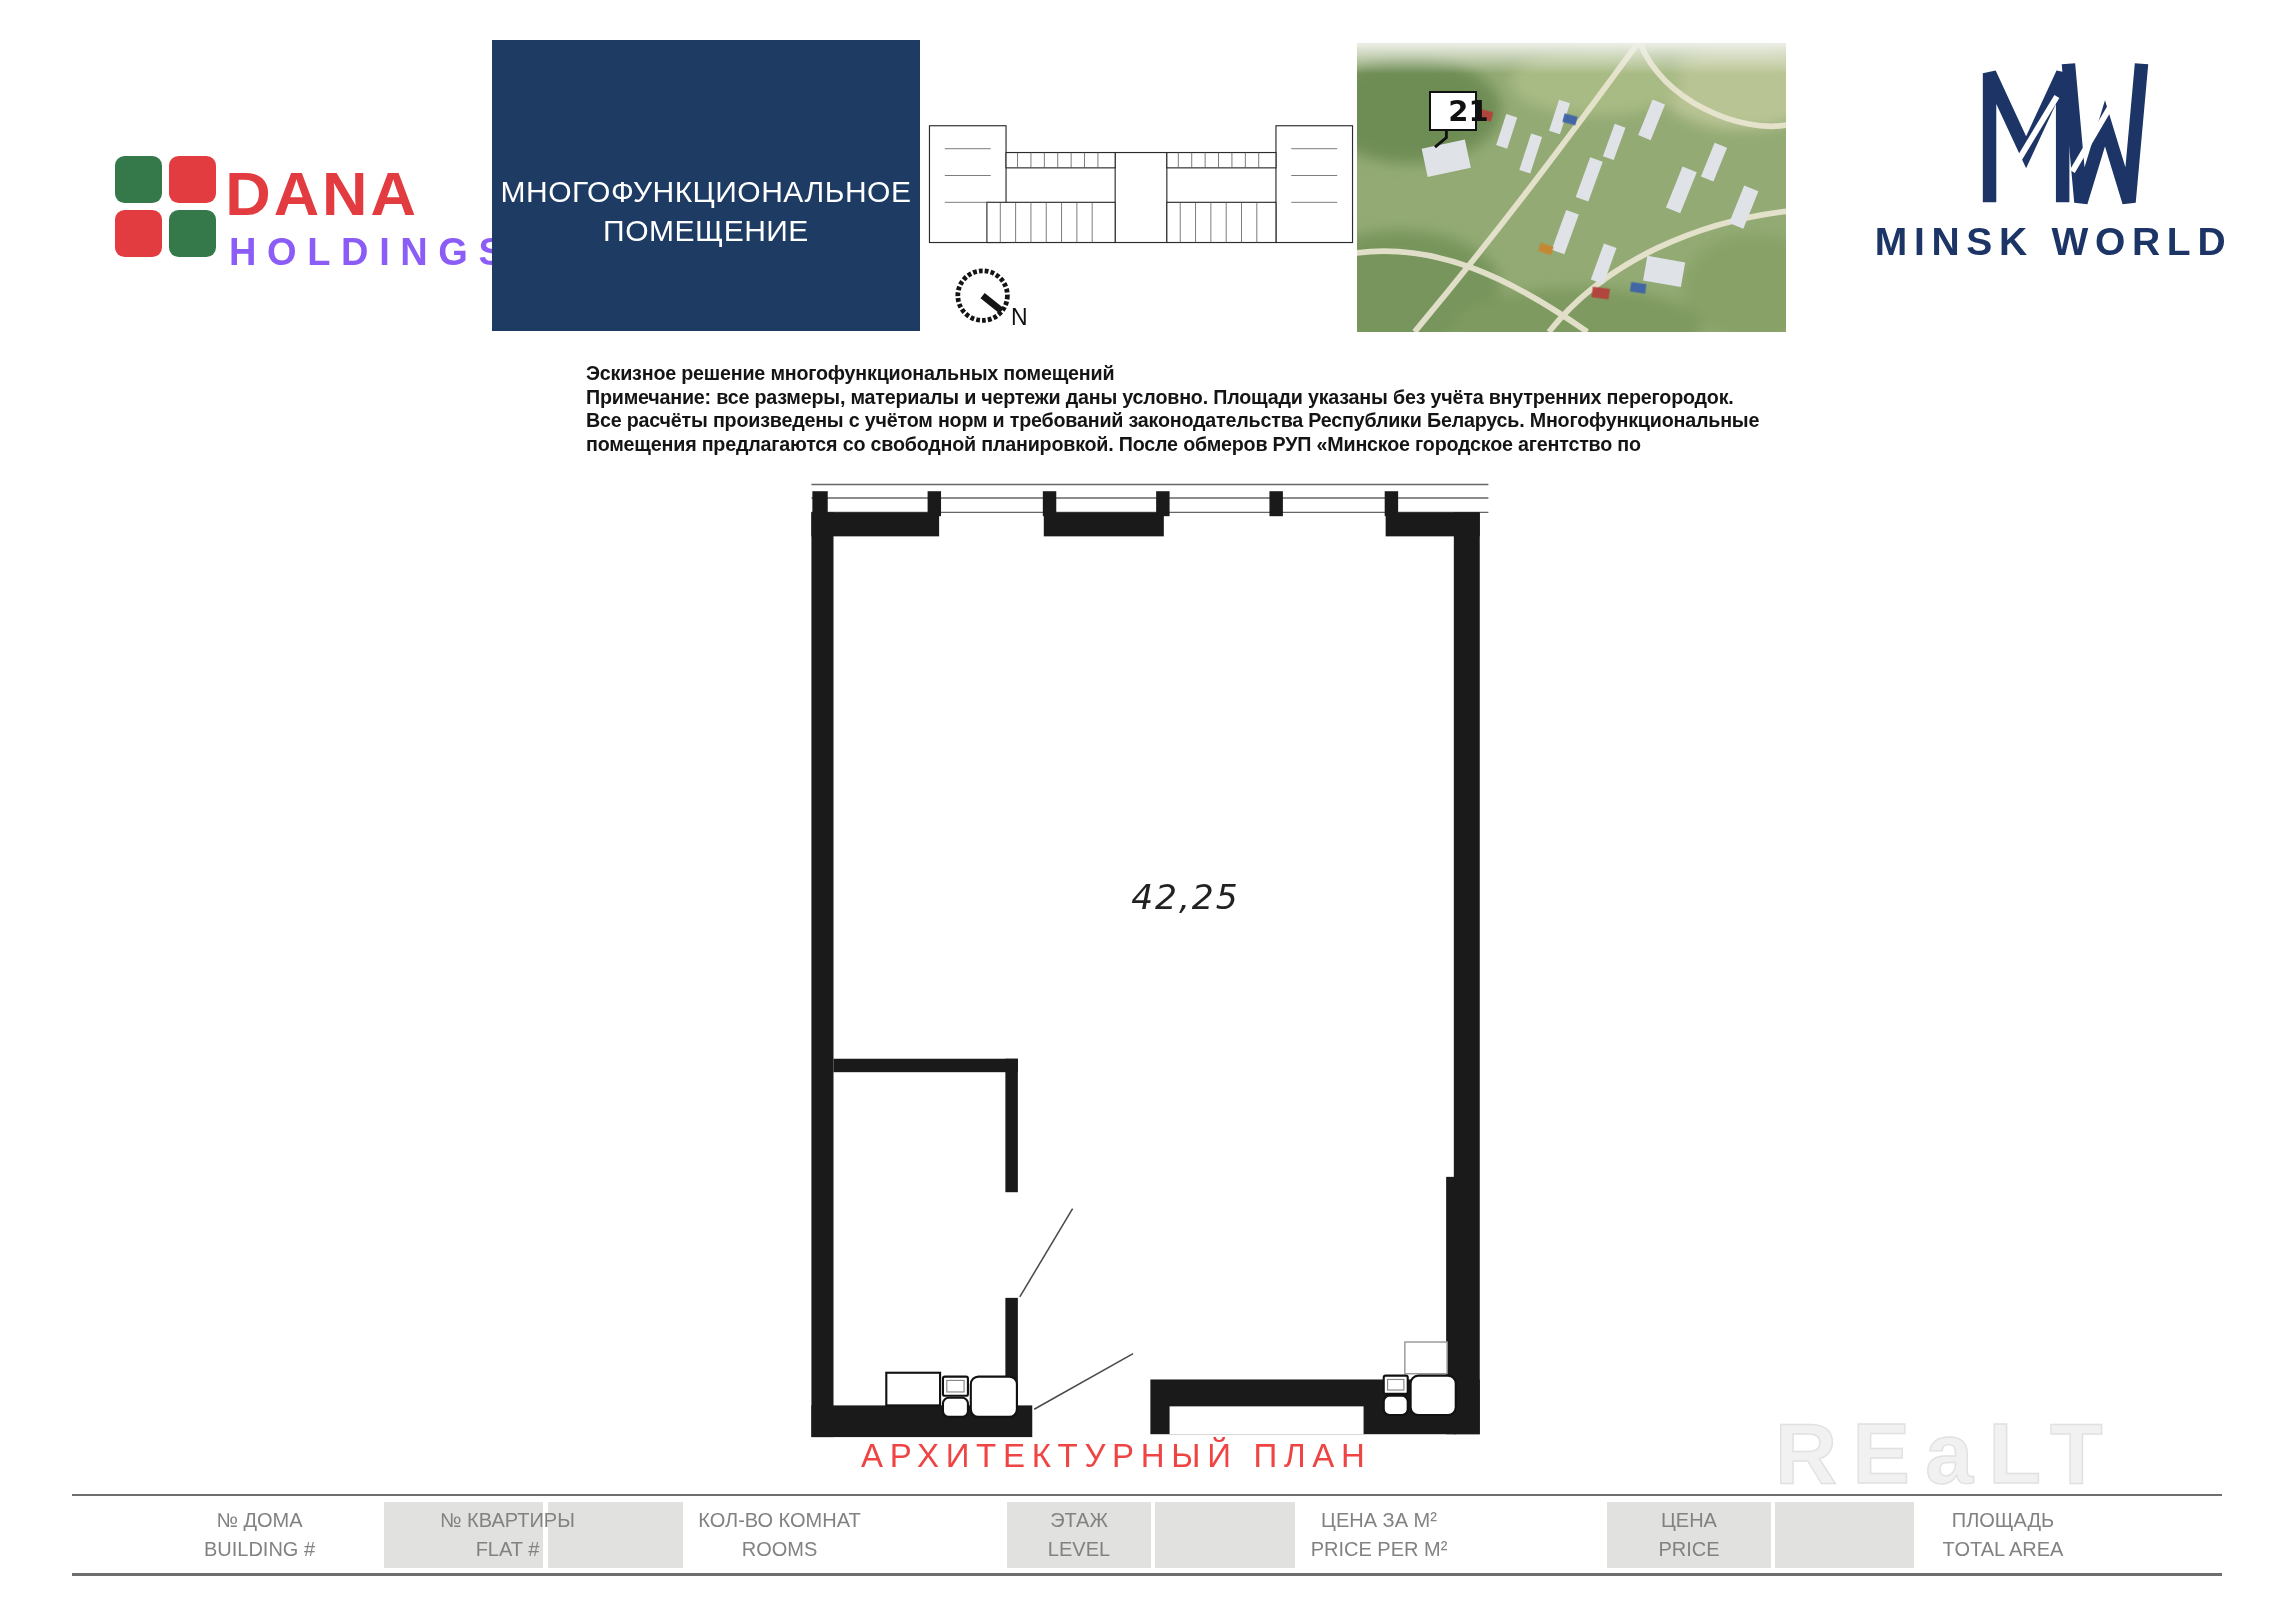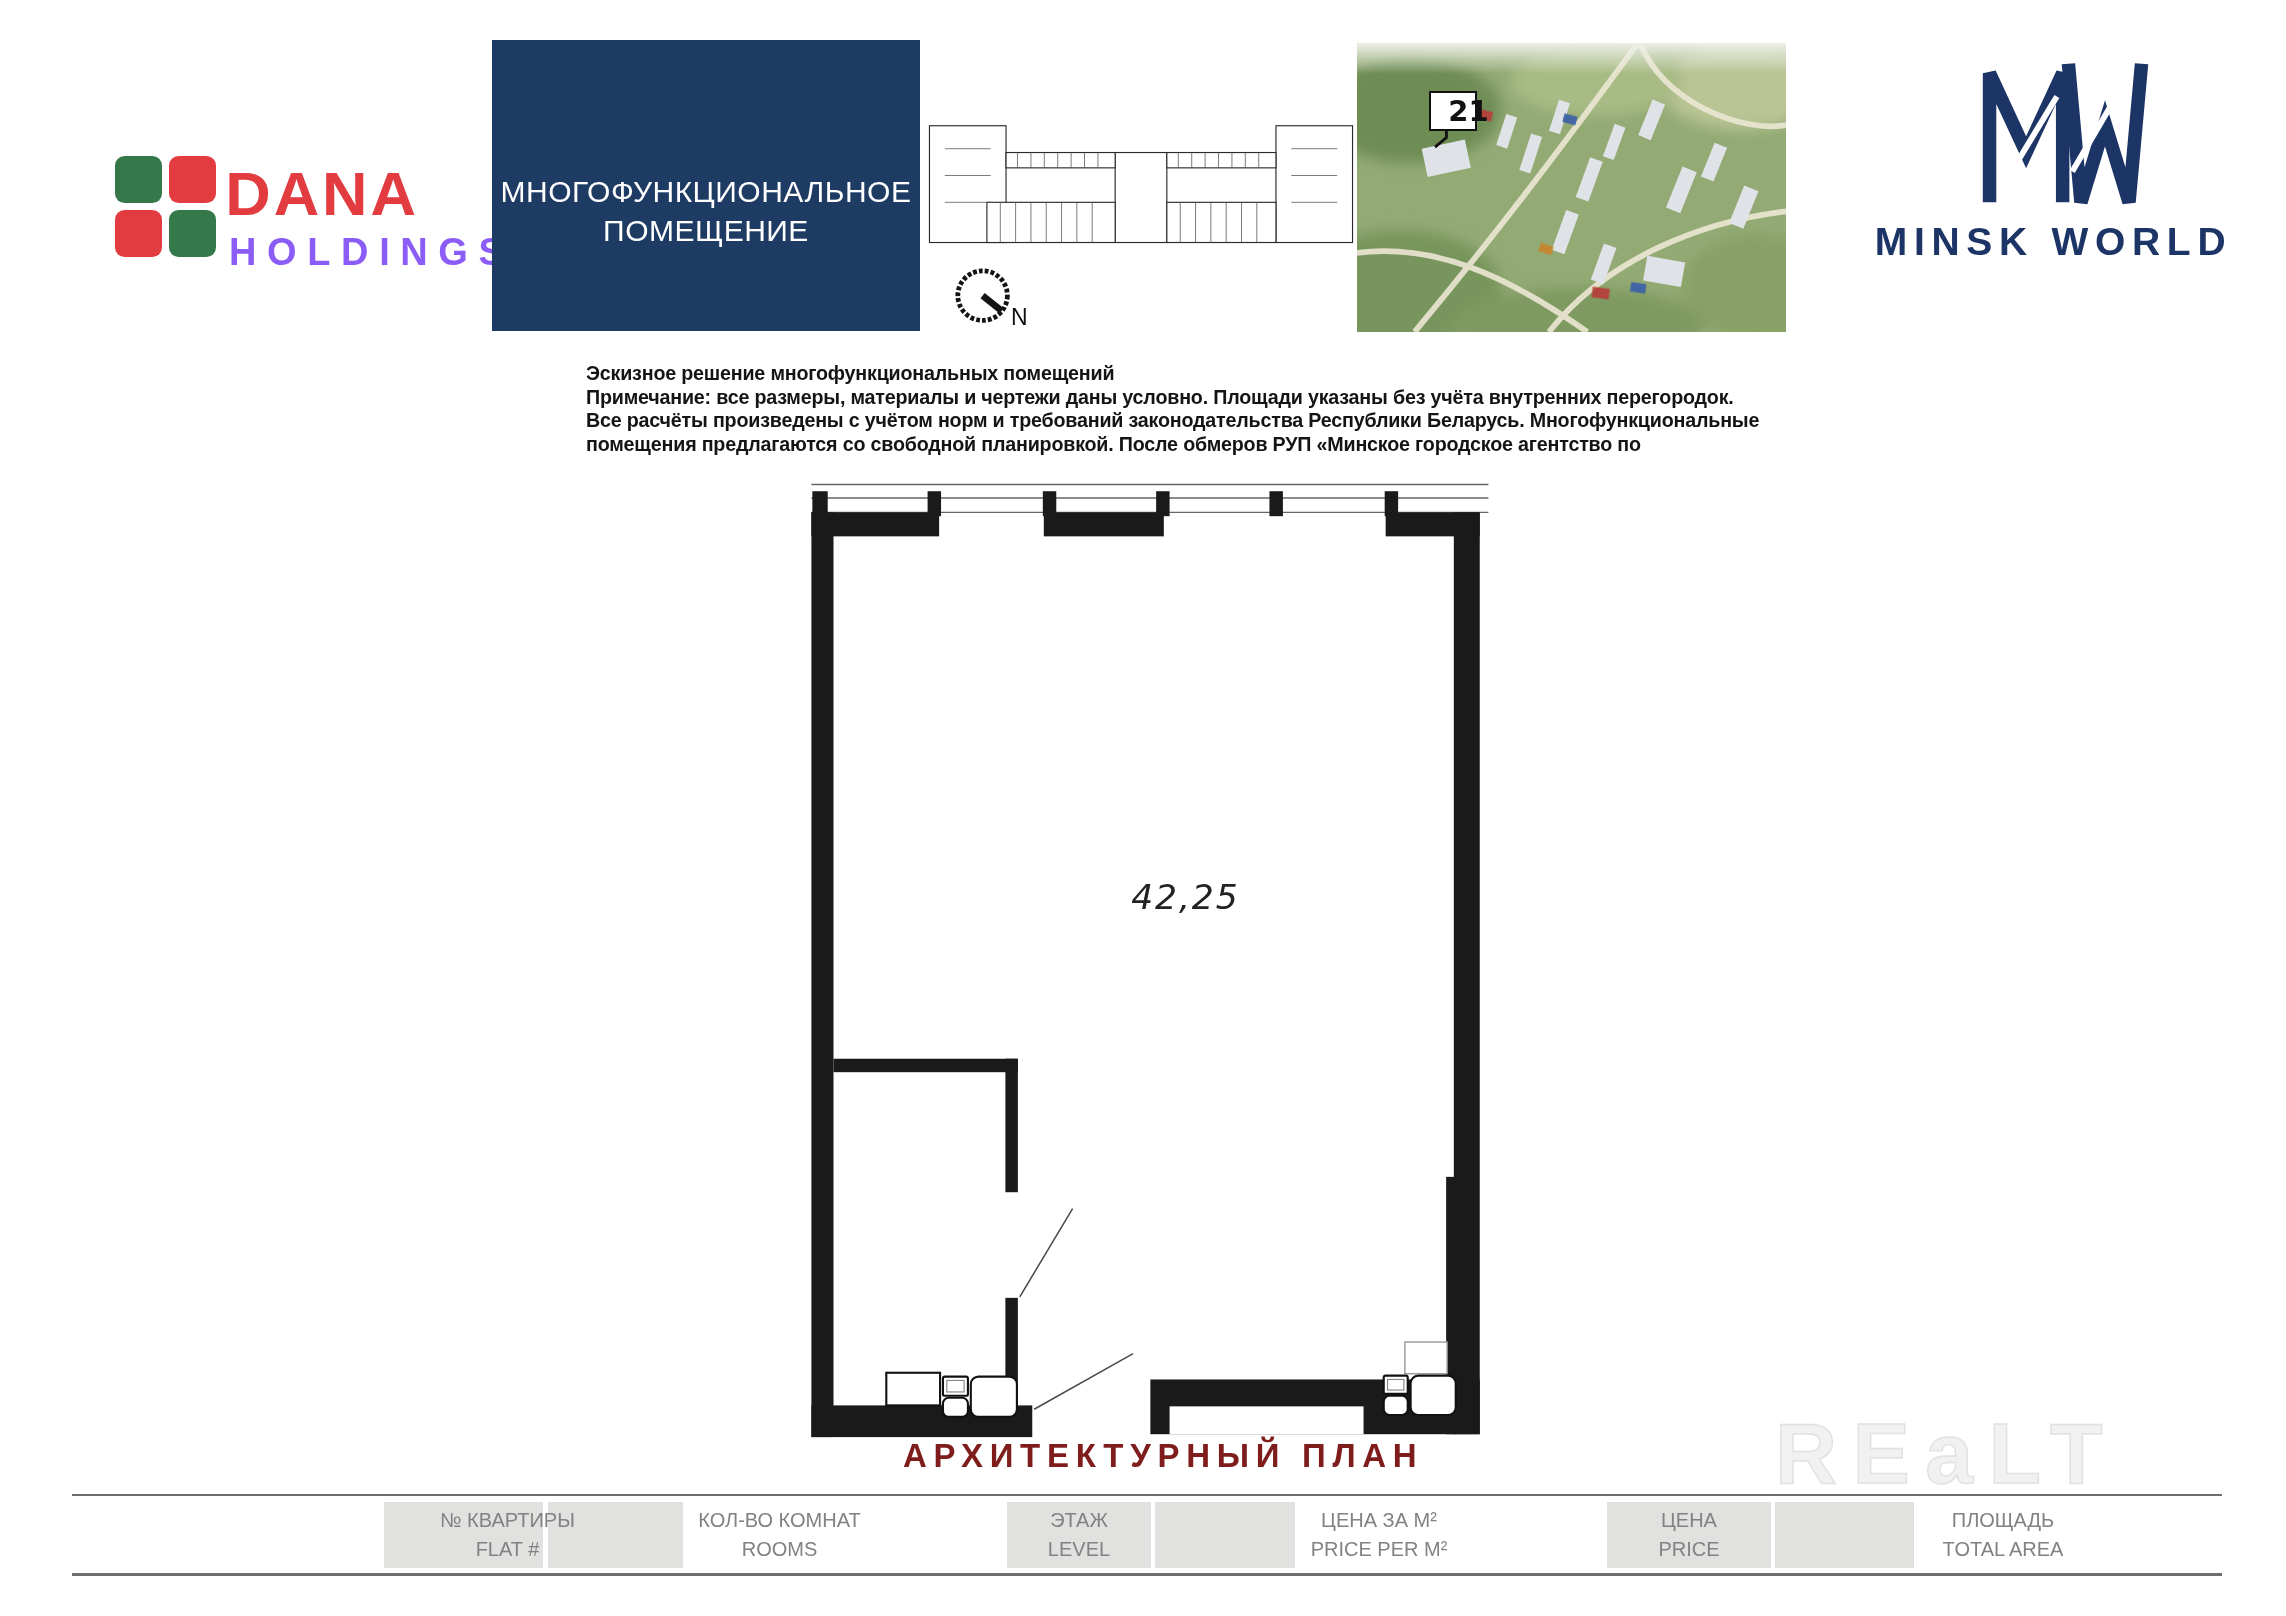--- a/index.html
+++ b/index.html
@@ -39,22 +39,22 @@
   .mw{left:1830px;top:56px;width:447px;display:flex;flex-direction:column;align-items:center;}
   .mw-text{margin-top:9.6px;color:#1c3566;font-size:39px;font-weight:700;letter-spacing:6.7px;white-space:nowrap;}
 
   
   .disclaimer{left:586px;top:362px;font-size:19.7px;line-height:23.6px;font-weight:700;
               color:#141414;letter-spacing:-0.2px;}
   .disclaimer div{white-space:nowrap;}
 
   
   .plan-svg{left:797px;top:471px;}
-  .plan-caption{left:903px;top:1437px;width:480px;text-align:center;font-size:33px;
-                font-weight:700;letter-spacing:6.7px;color:#7f1d1d;white-space:nowrap;}
+  .plan-caption{left:861px;top:1437px;width:480px;text-align:center;font-size:33px;
+                font-weight:400;letter-spacing:6.7px;color:#ef4444;white-space:nowrap;}
 
   
   .watermark{left:1775px;top:1410px;font-size:86px;font-weight:700;letter-spacing:15.4px;
              color:#f1f1f1;-webkit-text-stroke:1.4px #e1e1e1;line-height:86px;}
 
   
   .footer{left:72px;top:1494px;width:2150px;height:77px;border-top:2.9px solid #6e6e6e;
           border-bottom:3.8px solid #6e6e6e;background:#fff;}
   .fcell{position:absolute;top:5.8px;height:66px;background:#e1e1df;}
   .flabel{position:absolute;top:9.6px;display:flex;flex-direction:column;align-items:center;
@@ -275,20 +275,24 @@
   <div class="abs watermark">REaLT</div>
 
   <div class="abs footer">
     <div class="fcell" style="left:312px;width:159px;"></div>
     <div class="fcell" style="left:476px;width:135px;"></div>
     <div class="fcell" style="left:935px;width:144px;"></div>
     <div class="fcell" style="left:1083px;width:140px;"></div>
     <div class="fcell" style="left:1535px;width:164px;"></div>
     <div class="fcell" style="left:1703px;width:139px;"></div>
 
+    <div class="flabel" style="left:58px;width:259px;">
+      <span>№ ДОМА</span>
+      <span>BUILDING #</span>
+    </div>
     <div class="flabel" style="left:312px;width:159px;padding-left:44px;">
       <span>№ КВАРТИРЫ</span>
       <span>FLAT #</span>
     </div>
     <div class="flabel" style="left:600px;width:215px;">
       <span>КОЛ-ВО КОМНАТ</span>
       <span>ROOMS</span>
     </div>
     <div class="flabel" style="left:935px;width:144px;">
       <span>ЭТАЖ</span>

